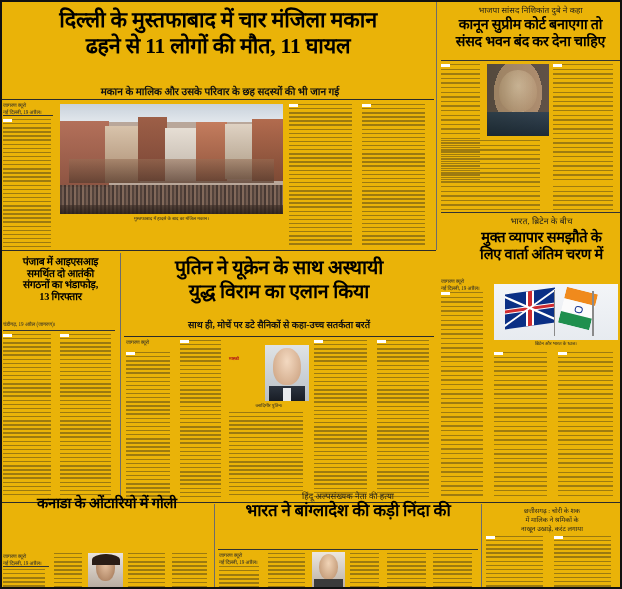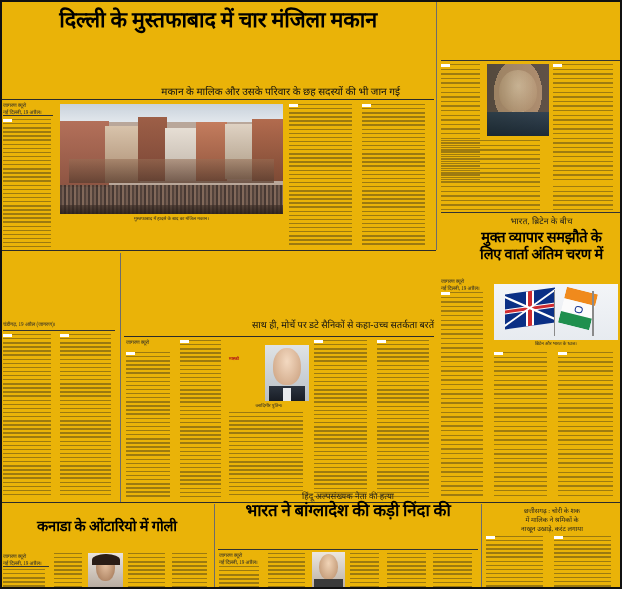--- a/index.html
+++ b/index.html
@@ -14,21 +14,21 @@
   .kicker{
     font-size:8.2px;text-align:center;letter-spacing:.1px;color:#1a1a1a;
     font-family:"Liberation Serif",serif;
   }
   .headline{
     text-align:center;font-weight:700;color:#000;
     line-height:1.12;letter-spacing:-0.2px;
     font-family:"Liberation Serif","DejaVu Serif",serif;
   }
   .subhead{
-    text-align:right;font-weight:400;color:#101010;
+    text-align:center;font-weight:700;color:#101010;
     line-height:1.15;
   }
   .byline{font-size:5.1px;line-height:1.45;color:#2a2a2a;}
   .caption{font-size:4.6px;text-align:center;color:#242424;line-height:1.3;}
 
   
   .body-col{position:relative;overflow:hidden;}
   .lines{
     width:100%;height:100%;
     background-image:repeating-linear-gradient(
@@ -71,20 +71,21 @@
   .tiny2{font-size:4.9px;line-height:1.4;color:#1d1d1d;}
   .redtag{color:#b0131a;font-weight:700;}
 </style>
 </head>
 <body>
 
 <div class="page">
 
   <div style="position:absolute;left:2px;top:2px;width:432px;height:82px;">
     <div class="headline" style="font-size:21.5px;margin-top:6px;">दिल्ली के मुस्तफाबाद में चार मंजिला मकान</div>
+    <div class="headline" style="font-size:21.5px;margin-top:2px;">ढहने से 11 लोगों की मौत, 11 घायल</div>
   </div>
 
   <div style="position:absolute;left:40px;top:86px;width:360px;">
     <div class="subhead" style="font-size:10.2px;">मकान के मालिक और उसके परिवार के छह सदस्यों की भी जान गई</div>
   </div>
 
   <div style="position:absolute;left:2px;top:99px;width:432px;height:1px;background:#2b2b2b;"></div>
 
   <div style="position:absolute;left:3px;top:102px;width:52px;">
     <div class="byline">जागरण ब्यूरो</div>
@@ -115,20 +116,25 @@
     <div class="lines dense"></div>
       <div class="indent"></div>
   </div>
   <div class="body-col" style="position:absolute;left:362px;top:104px;width:68px;height:143px;">
     <div class="lines dense"></div>
       <div class="indent"></div>
   </div>
 
   <div style="position:absolute;left:436px;top:2px;width:1px;height:248px;background:#6c6c6c;"></div>
 
+  <div style="position:absolute;left:441px;top:4px;width:179px;">
+    <div class="kicker">भाजपा सांसद निशिकांत दुबे ने कहा</div>
+    <div class="headline" style="font-size:14.2px;margin-top:2px;">कानून सुप्रीम कोर्ट बनाएगा तो</div>
+    <div class="headline" style="font-size:14.2px;margin-top:1px;">संसद भवन बंद कर देना चाहिए</div>
+  </div>
   <div style="position:absolute;left:441px;top:60px;width:179px;height:1px;background:#333;"></div>
 
   <div class="photo ph-face" style="position:absolute;left:487px;top:64px;width:62px;height:72px;">
     <div style="position:absolute;left:0;right:0;bottom:0;height:34%;background:linear-gradient(to bottom,#3a4a5c,#22303e);"></div>
     <div style="position:absolute;left:20%;top:8%;width:60%;height:58%;border-radius:50% 50% 45% 45%;background:radial-gradient(ellipse at 50% 38%,#f0cfb2,#c59a78);"></div>
     <div style="position:absolute;left:0;top:0;width:100%;height:100%;background:linear-gradient(to right,rgba(90,120,80,.35),rgba(60,90,60,.15));mix-blend-mode:multiply;"></div>
   </div>
 
   <div class="body-col" style="position:absolute;left:441px;top:64px;width:42px;height:118px;">
     <div class="lines"></div>
@@ -188,35 +194,45 @@
     <div class="lines"></div>
       <div class="indent"></div>
   </div>
   <div class="body-col" style="position:absolute;left:558px;top:352px;width:60px;height:145px;">
     <div class="lines"></div>
       <div class="indent"></div>
   </div>
 
   <div style="position:absolute;left:2px;top:250px;width:434px;height:1px;background:#2b2b2b;"></div>
 
+  <div style="position:absolute;left:3px;top:256px;width:115px;">
+    <div class="headline" style="font-size:10.4px;">पंजाब में आइएसआइ</div>
+    <div class="headline" style="font-size:10.4px;">समर्थित दो आतंकी</div>
+    <div class="headline" style="font-size:10.4px;">संगठनों का भंडाफोड़,</div>
+    <div class="headline" style="font-size:10.4px;">13 गिरफ्तार</div>
+  </div>
   <div style="position:absolute;left:3px;top:321px;width:112px;">
     <div class="byline">चंडीगढ़, 19 अप्रैल (जागरण)।</div>
   </div>
   <div style="position:absolute;left:3px;top:330px;width:112px;height:1px;background:#333;"></div>
   <div class="body-col" style="position:absolute;left:3px;top:334px;width:52px;height:163px;">
     <div class="lines dense"></div>
       <div class="indent"></div>
   </div>
   <div class="body-col" style="position:absolute;left:60px;top:334px;width:55px;height:163px;">
     <div class="lines dense"></div>
       <div class="indent"></div>
   </div>
 
   <div style="position:absolute;left:120px;top:253px;width:1px;height:250px;background:#6c6c6c;"></div>
 
+  <div style="position:absolute;left:124px;top:257px;width:310px;">
+    <div class="headline" style="font-size:19.5px;">पुतिन ने यूक्रेन के साथ अस्थायी</div>
+    <div class="headline" style="font-size:19.5px;margin-top:2px;">युद्ध विराम का एलान किया</div>
+  </div>
   <div style="position:absolute;left:124px;top:320px;width:310px;">
     <div class="subhead" style="font-size:9.4px;">साथ ही, मोर्चे पर डटे सैनिकों से कहा-उच्च सतर्कता बरतें</div>
   </div>
   <div style="position:absolute;left:124px;top:336px;width:310px;height:1px;background:#2b2b2b;"></div>
 
   <div style="position:absolute;left:126px;top:339px;width:48px;">
     <div class="byline">जागरण ब्यूरो</div>
   </div>
   <div class="body-col" style="position:absolute;left:126px;top:352px;width:48px;height:145px;">
     <div class="lines dense"></div>
@@ -245,21 +261,21 @@
     <div class="lines dense"></div>
       <div class="indent"></div>
   </div>
   <div class="body-col" style="position:absolute;left:377px;top:340px;width:57px;height:157px;">
     <div class="lines dense"></div>
       <div class="indent"></div>
   </div>
 
   <div style="position:absolute;left:2px;top:502px;width:618px;height:1px;background:#2b2b2b;"></div>
 
-  <div style="position:absolute;left:3px;top:518px;width:208px;">
+  <div style="position:absolute;left:3px;top:495px;width:208px;">
     <div class="headline" style="font-size:14.6px;">कनाडा के ओंटारियो में गोली</div>
   </div>
   <div style="position:absolute;left:3px;top:553px;width:46px;">
     <div class="byline">जागरण ब्यूरो</div>
     <div class="byline">नई दिल्ली, 19 अप्रैल।</div>
   </div>
   <div style="position:absolute;left:3px;top:566px;width:46px;height:1px;background:#333;"></div>
   <div class="body-col" style="position:absolute;left:3px;top:569px;width:46px;height:18px;">
     <div class="lines dense"></div>
   </div>

